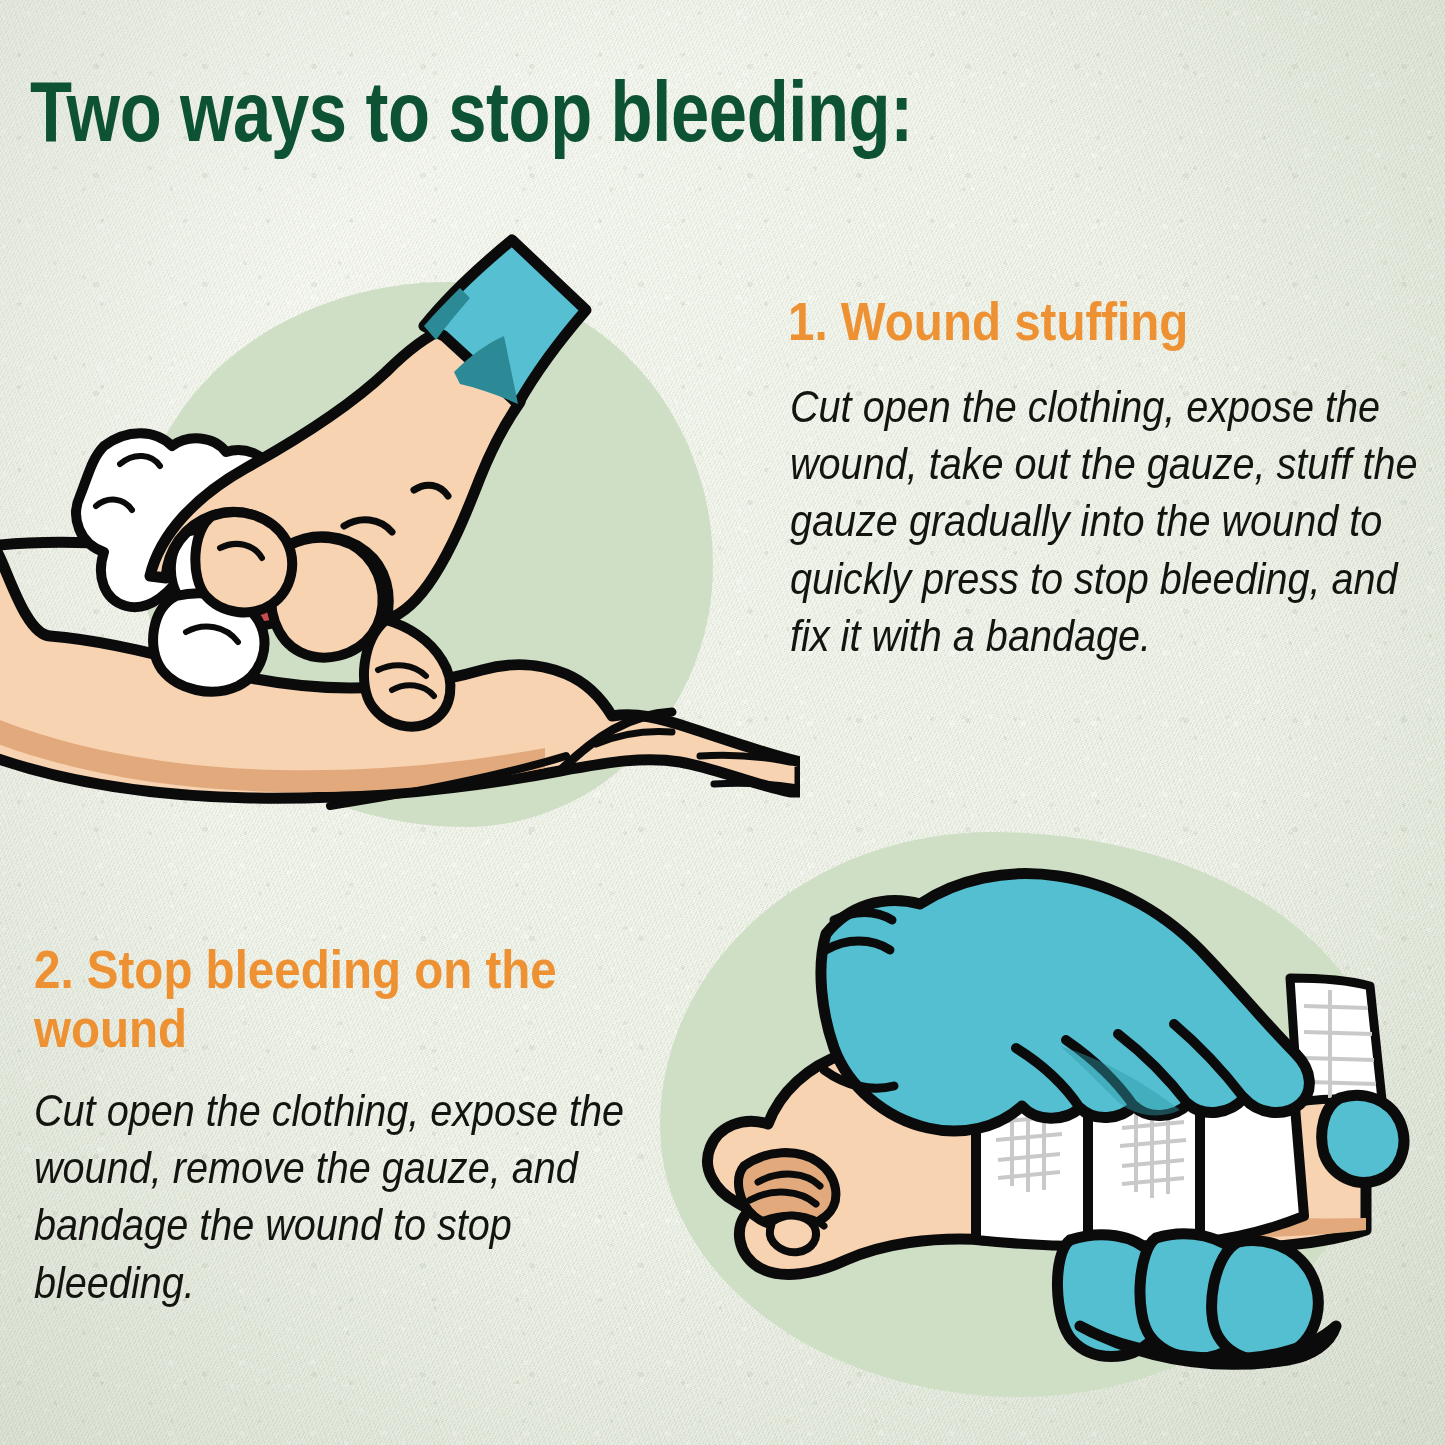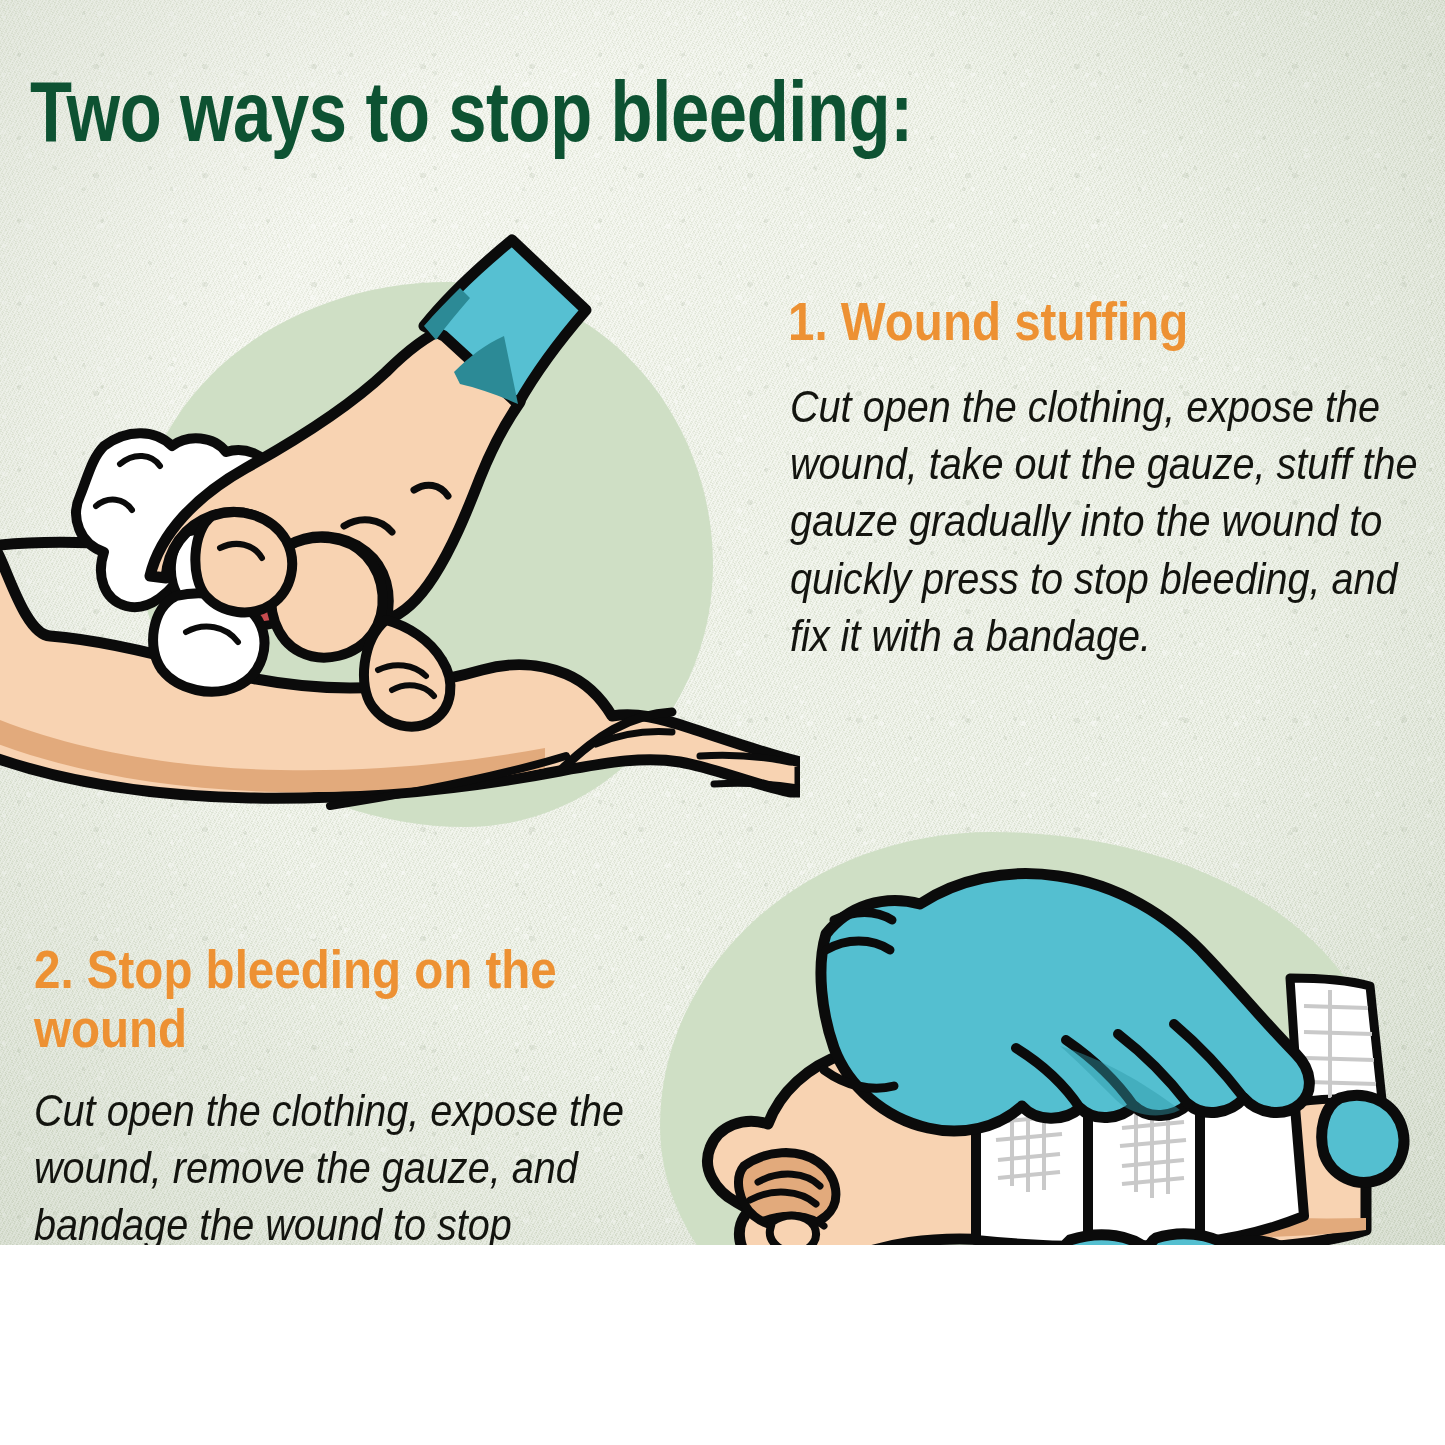--- a/index.html
+++ b/index.html
@@ -4,21 +4,21 @@
 <title>Two ways to stop bleeding</title>
 <style>
   html, body {
     margin: 0;
     padding: 0;
     background: #ffffff;
   }
   #poster {
     position: relative;
     width: 1445px;
-    height: 1245px;
+    height: 1445px;
     overflow: hidden;
     font-family: "Liberation Sans", sans-serif;
     background-color: #eef1e4;
   }
 
   
   .bg-base {
     position: absolute;
     inset: 0;
     background:

